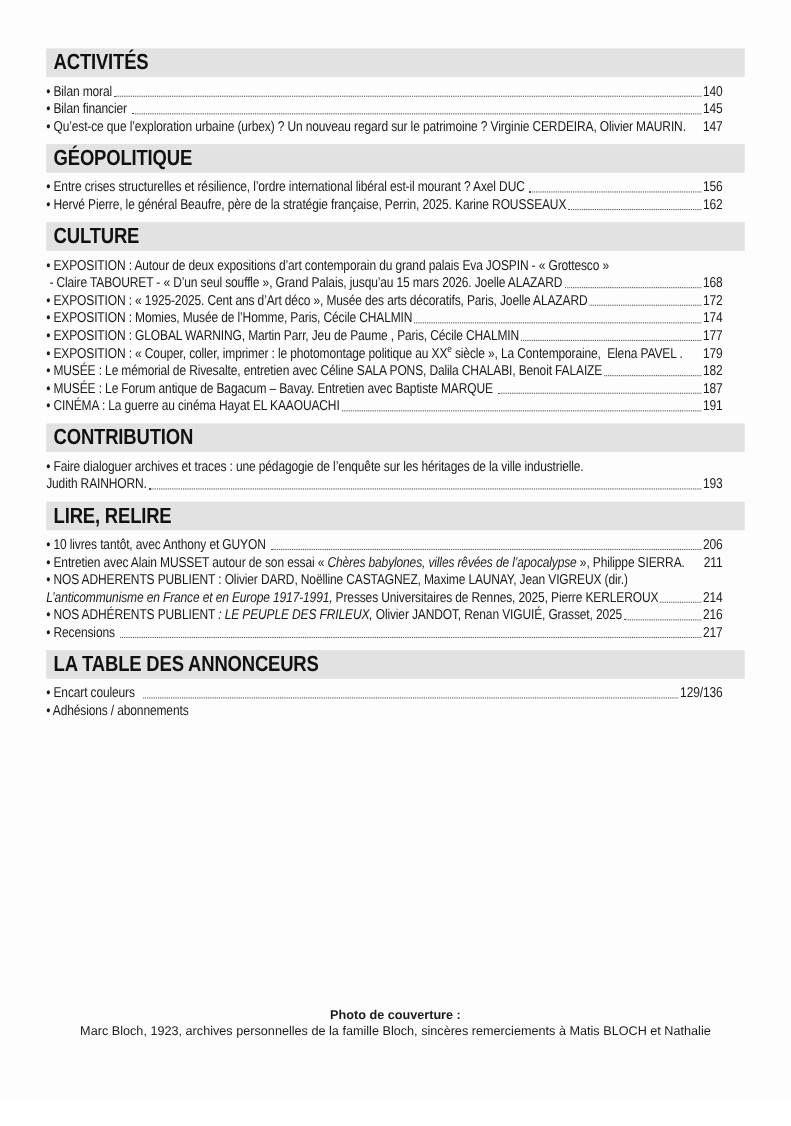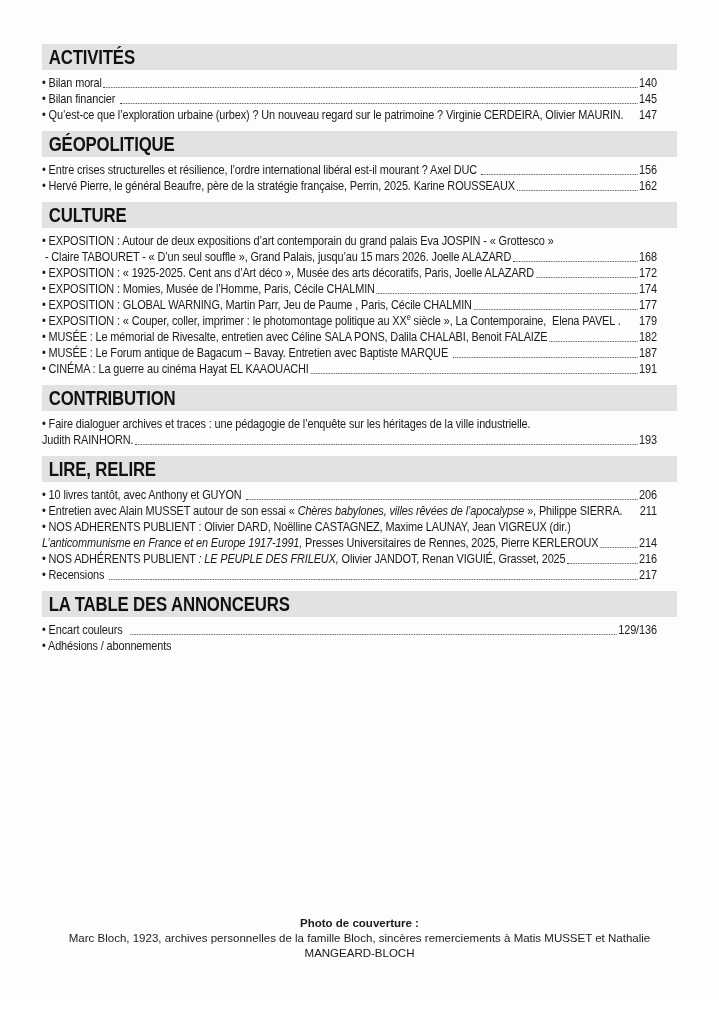--- a/index.html
+++ b/index.html
@@ -180,22 +180,21 @@
         <span class="dots"></span>
         <span class="pg">129/136</span>
       </div>
       <div class="row">
         <span class="t"><span>• Adhésions / abonnements</span></span>
       </div>
     </div>
 
   <div class="cover-note">
     <div class="cover-title">Photo de couverture :</div>
-    <div>Marc Bloch, 1923, archives personnelles de la famille Bloch, sincères remerciements à Matis MUSSET et Nathalie</div>
-    <div>MANGEARD-BLOCH</div>
+    <div>Marc Bloch, 1923, archives personnelles de la famille Bloch, sincères remerciements à Matis BLOCH et Nathalie</div>
   </div>
 
   <div class="footer">
     <span class="footer-page">2</span>
     <span class="footer-journal">Historiens &amp; Géographes</span>
     <span class="footer-issue">n° 473</span>
   </div>
 
 </div>
 

